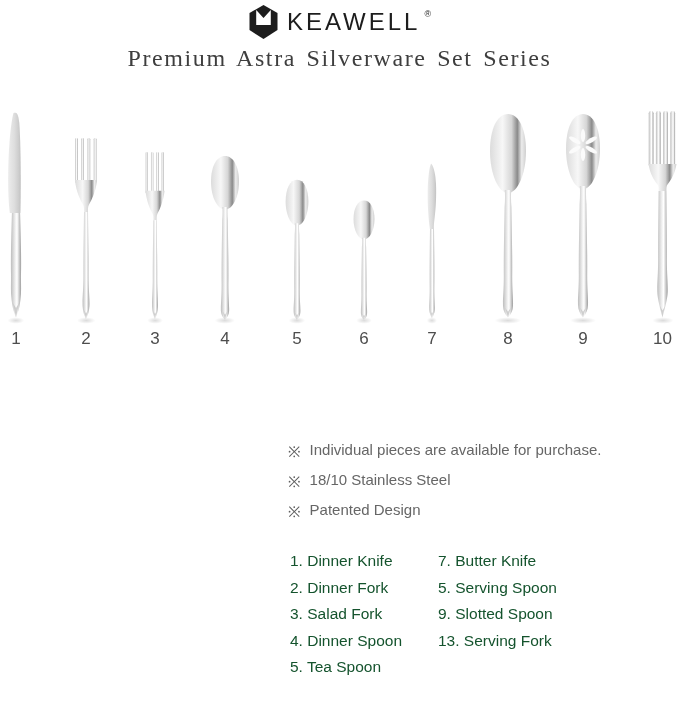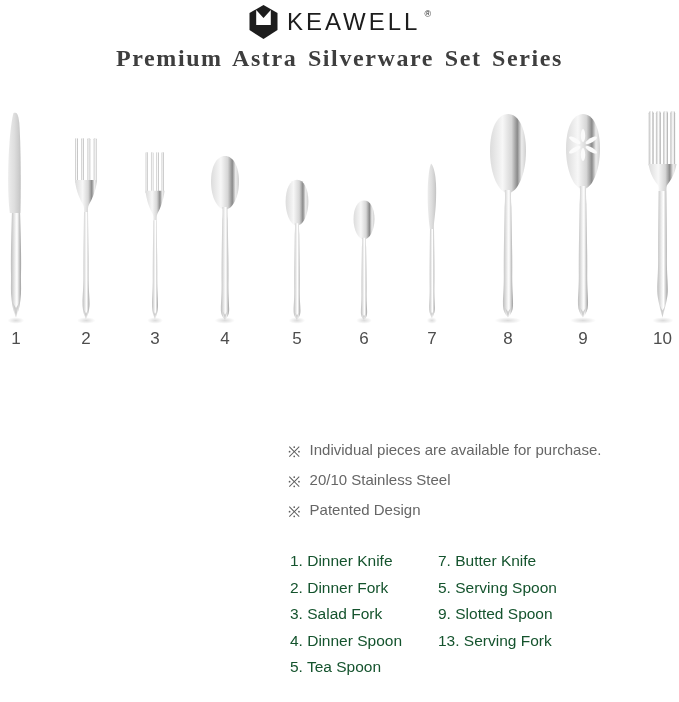--- a/index.html
+++ b/index.html
@@ -16,21 +16,21 @@
   .brand-logo{display:block;}
   .brand-name{
     font-family:"Liberation Sans",sans-serif;
     font-size:24px;letter-spacing:3px;color:#1d1d1d;font-weight:400;
   }
   .reg-mark{font-size:9px;color:#1d1d1d;align-self:flex-start;margin-top:4px;margin-left:-4px;}
   
   .title{
     position:absolute;top:45px;left:0;width:100%;margin:0;
     text-align:center;
-    font-family:"Liberation Serif",serif;font-weight:700;
+    font-family:"Liberation Serif",serif;font-weight:400;
     font-size:24px;letter-spacing:1.6px;word-spacing:3px;color:#3e3e3e;
   }
   
   .showcase{position:absolute;top:0;left:0;width:679px;height:360px;}
   .piece{position:absolute;margin:0;}
   .piece svg{display:block;width:100%;height:100%;}
   .piece::after{
     content:"";position:absolute;left:50%;bottom:-4px;width:70%;height:7px;
     transform:translateX(-50%);
     background:radial-gradient(ellipse at center,rgba(0,0,0,0.14) 0%,rgba(0,0,0,0) 65%);
@@ -204,21 +204,21 @@
     <div class="piece-num" style="left:646px;width:33px">10</div>
   </div>
 
   <section class="notes">
     <div class="note-line">
       <span class="note-marker">※</span>
       <span>Individual pieces are available for purchase.</span>
     </div>
     <div class="note-line">
       <span class="note-marker">※</span>
-      <span>20/10 Stainless Steel</span>
+      <span>18/10 Stainless Steel</span>
     </div>
     <div class="note-line">
       <span class="note-marker">※</span>
       <span>Patented Design</span>
     </div>
   </section>
 
   <ul class="legend-col c1">
     <li>1. Dinner Knife</li>
     <li>2. Dinner Fork</li>

